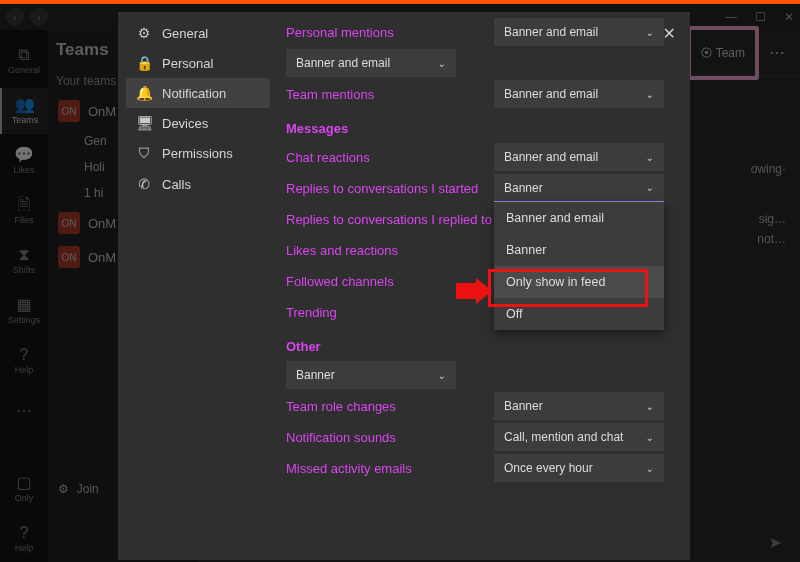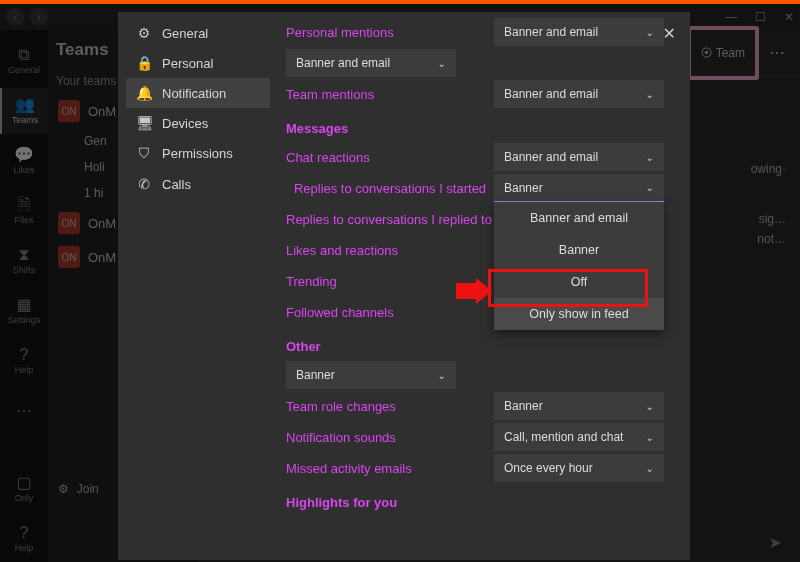--- a/index.html
+++ b/index.html
@@ -209,45 +209,45 @@
         </div>
 
       <div class="sectionh">Messages</div>
       <div class="row">
           <span class="lab">Chat reactions</span>
           <div class="dd">
             <span>Banner and email</span>
             <span class="chev">⌄</span>
           </div>
         </div>
-      <div class="row" style="position:relative;text-align:center;">
+      <div class="row" style="position:relative;">
         <span class="lab">Replies to conversations I started</span>
         <div class="dd open">
             <span>Banner</span>
             <span class="chev">⌄</span>
           </div>
         <div class="ddlist" style="right:0;top:29px;">
           <div class="ddopt">Banner and email</div>
           <div class="ddopt">Banner</div>
+          <div class="ddopt hovered">Only show in feed</div>
           <div class="ddopt">Off</div>
-          <div class="ddopt hovered">Only show in feed</div>
         </div>
       </div>
       <div class="row">
           <span class="lab">Replies to conversations I replied to</span>
         </div>
       <div class="row">
           <span class="lab">Likes and reactions</span>
         </div>
       <div class="row">
+          <span class="lab">Followed channels</span>
+        </div>
+      <div class="row">
           <span class="lab">Trending</span>
         </div>
-      <div class="row">
-          <span class="lab">Followed channels</span>
-        </div>
 
       <div class="sectionh">Other</div>
       <div class="row">
           <div class="dd">
             <span>Banner</span>
             <span class="chev">⌄</span>
           </div>
         </div>
       <div class="row">
           <span class="lab">Team role changes</span>
@@ -264,21 +264,20 @@
           </div>
         </div>
       <div class="row">
           <span class="lab">Missed activity emails</span>
           <div class="dd">
             <span>Once every hour</span>
             <span class="chev">⌄</span>
           </div>
         </div>
 
-      <div class="sectionh">Highlights for you</div>
       <div class="row"></div>
 
     </div>
   </div>
 </div>
 
 <div class="callout" style="left:488px;top:269px;width:160px;height:38px;"></div>
 
 <div class="arrow" style="left:456px;top:278px;">
   <svg width="36" height="26">

